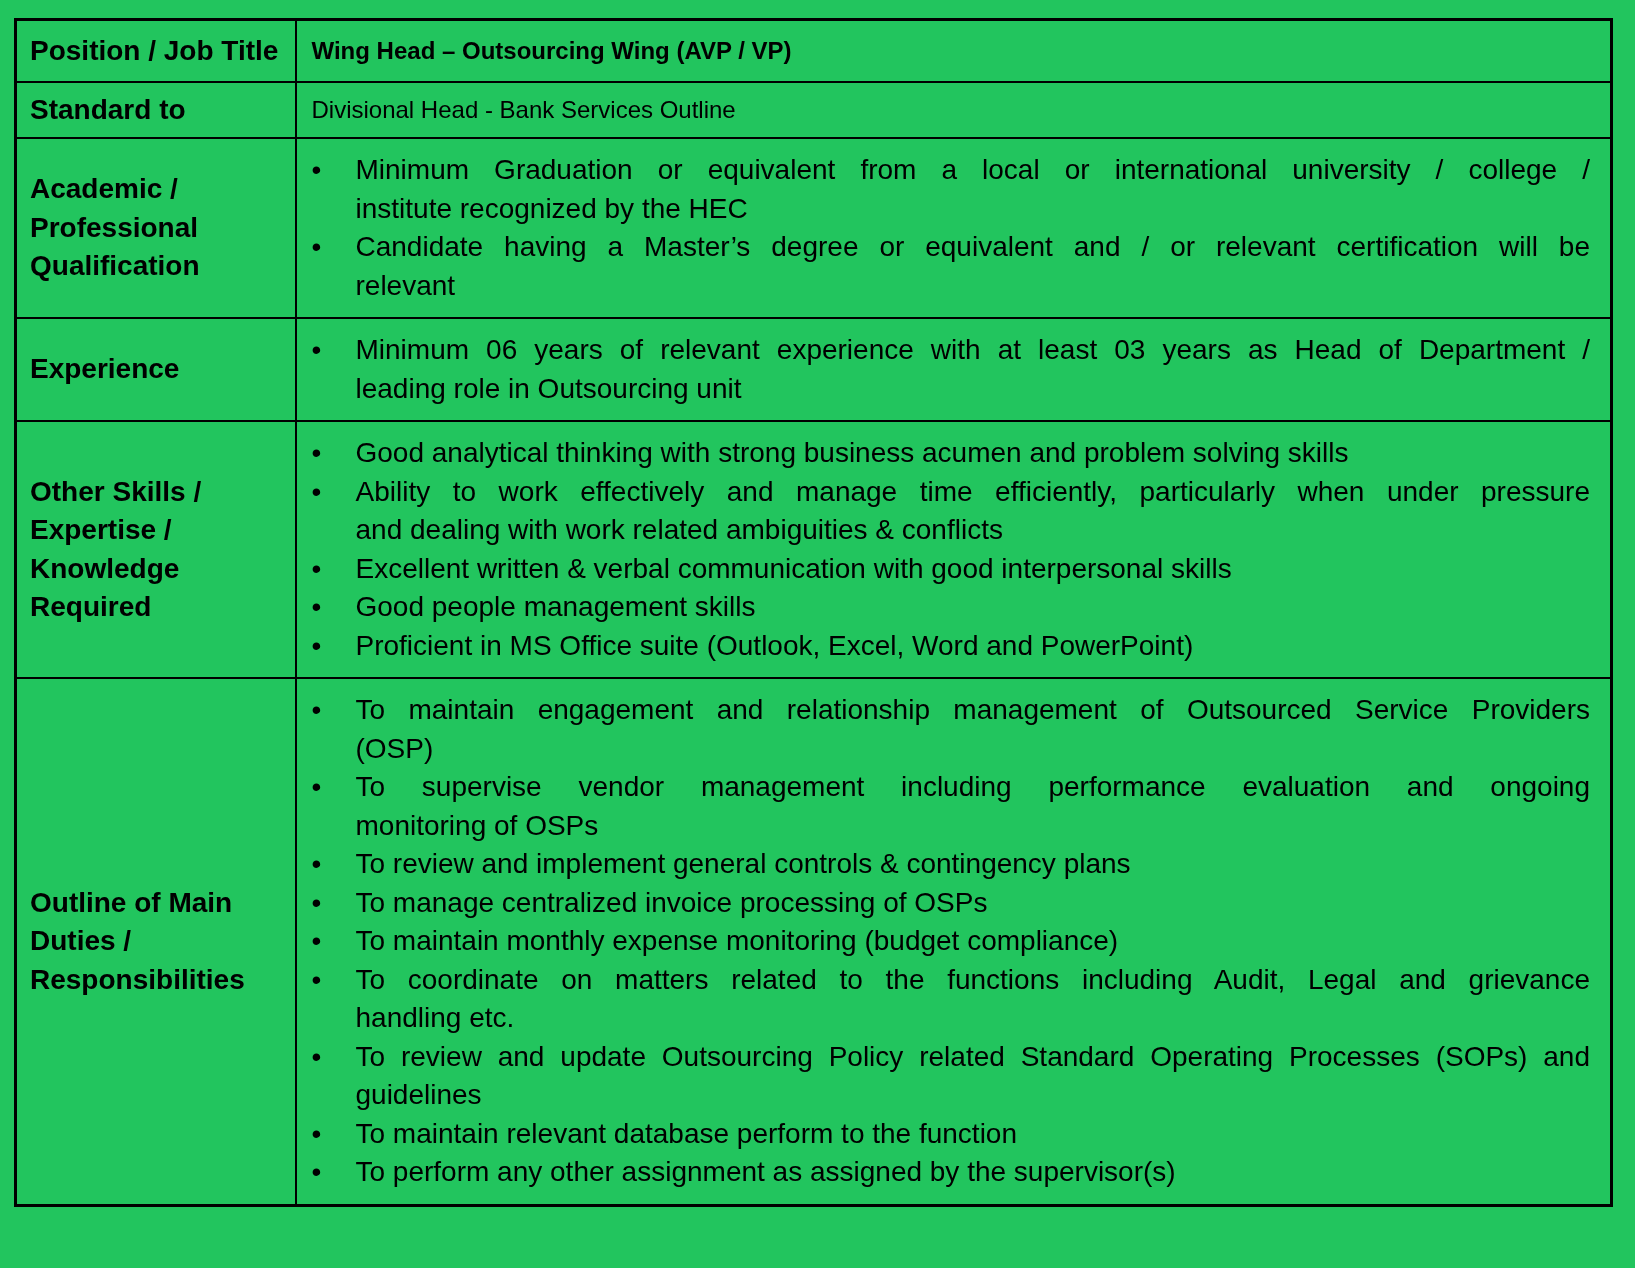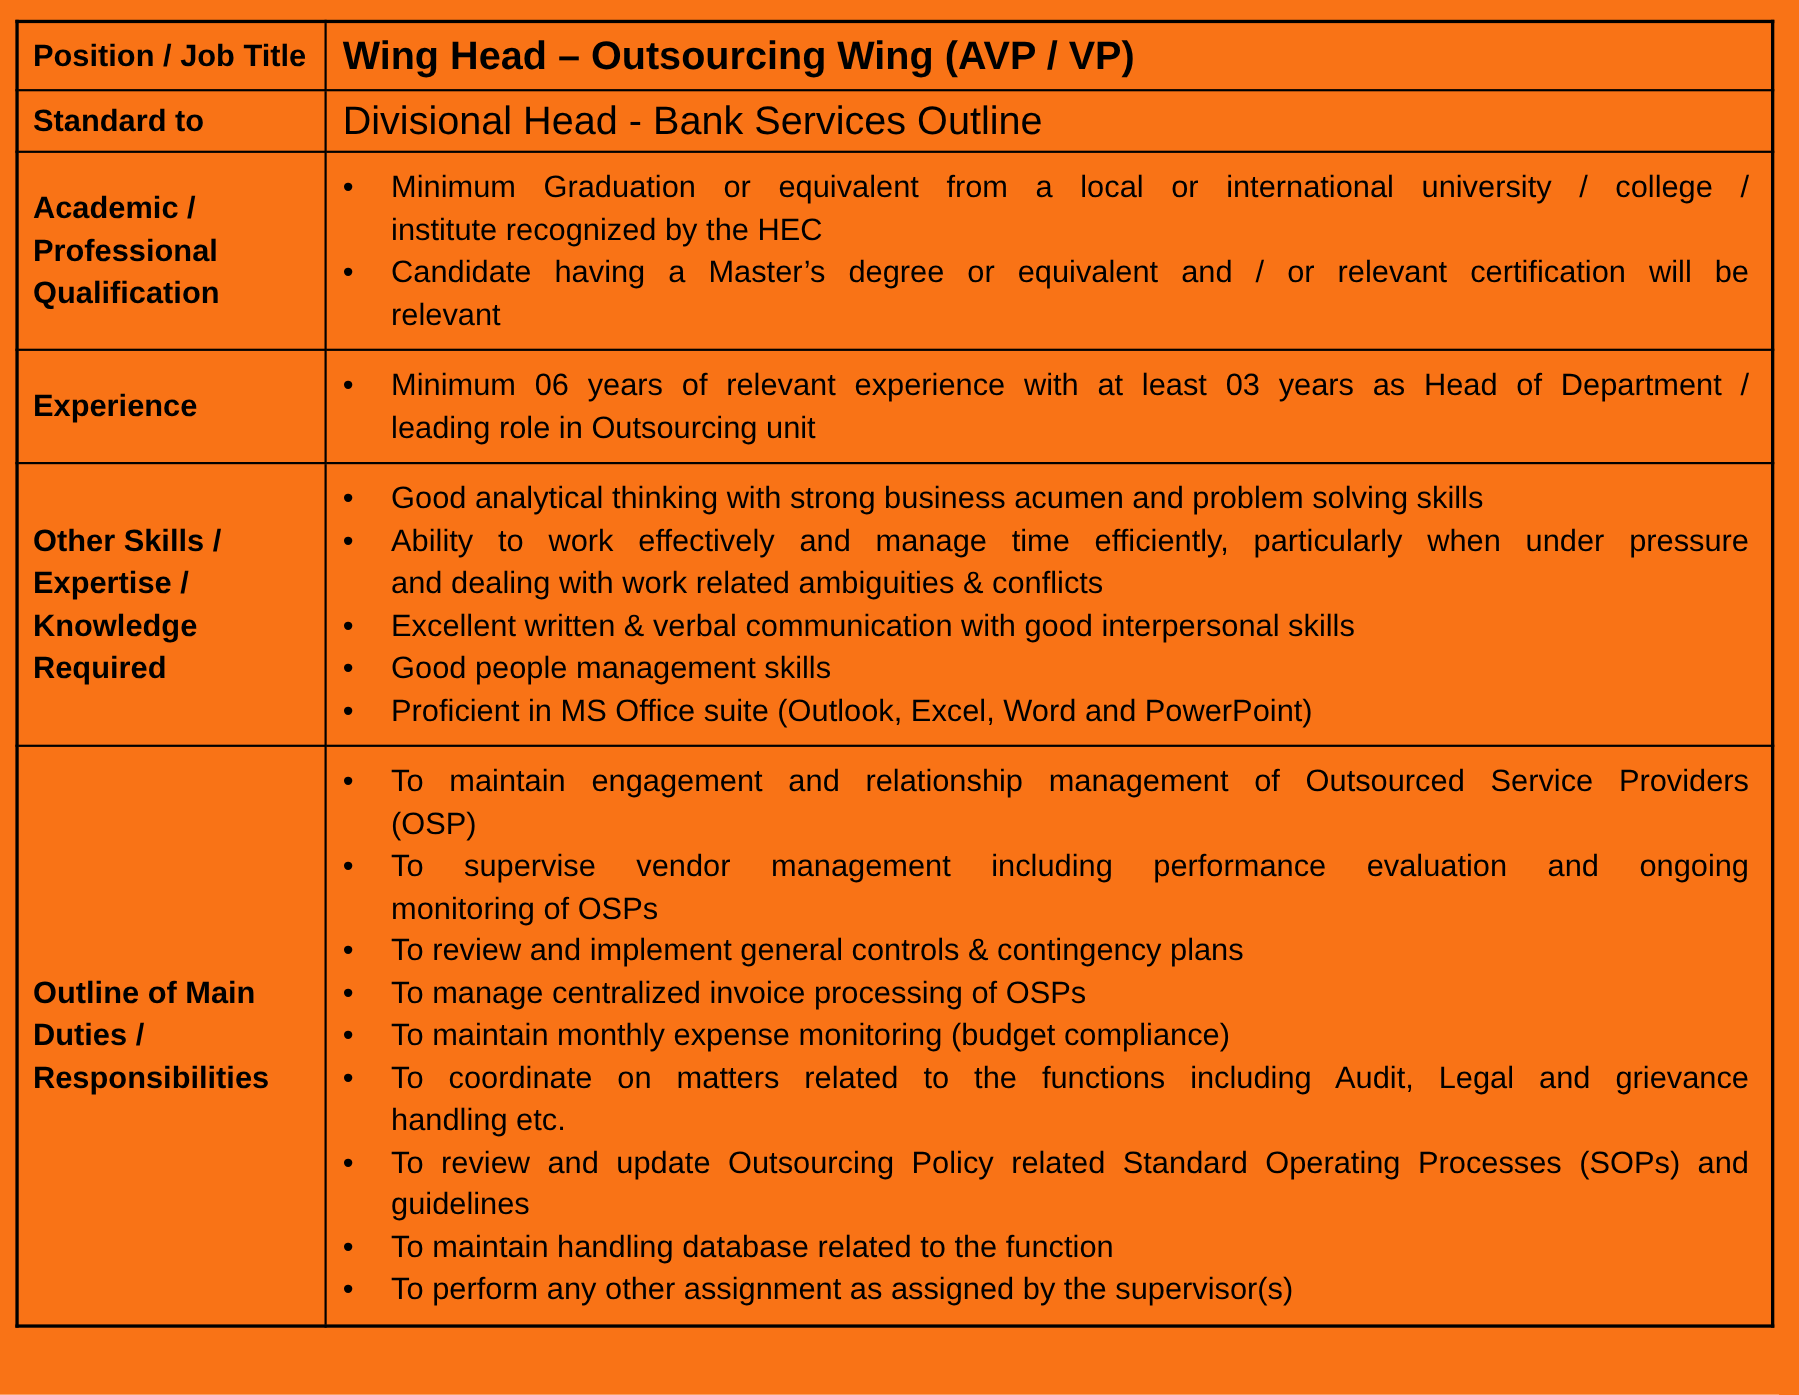--- a/index.html
+++ b/index.html
@@ -6,21 +6,21 @@
   html, body { margin: 0; padding: 0; }
   body {
     background: #ffffff;
     color: #000000;
     font-family: "Liberation Sans", sans-serif;
   }
   .page {
     width: 1635px;
     height: 1268px;
     padding: 18px 22px 22px 14px;
-    background: #f97316;
+    background: #22c55e;
     overflow: hidden;
   }
   table.job-table {
     width: 100%;
     border-collapse: collapse;
     table-layout: fixed;
     border: 3.5px solid #000000;
   }
   col.col-label { width: 280px; }
   td {
@@ -29,21 +29,21 @@
     padding: 0;
   }
   .label-cell { padding: 8px 6px 8px 13px; }
   .label-text {
     font-weight: bold;
     font-size: 28px;
     line-height: 38.5px;
     white-space: pre-line;
   }
   .value-text {
-    font-size: 36px;
+    font-size: 24px;
     line-height: 38.5px;
     padding: 6px 20px 6px 15px;
   }
   .value-text.bold { font-weight: bold; }
   .row-position td  { height: 62px; }
   .row-reporting td { height: 50px; }
   .row-place td     { height: 56px; }
   ul.bullet-list {
     list-style: none;
     margin: 0;
@@ -223,21 +223,21 @@
               <li class="bullet-item">
                 <span class="bullet-marker">•</span>
                 <div class="bullet-text">
                   <div class="bullet-line stretch">To review and update Outsourcing Policy related Standard Operating Processes (SOPs) and</div>
                   <div class="bullet-line">guidelines</div>
                 </div>
               </li>
               <li class="bullet-item">
                 <span class="bullet-marker">•</span>
                 <div class="bullet-text">
-                  <div class="bullet-line">To maintain handling database related to the function</div>
+                  <div class="bullet-line">To maintain relevant database perform to the function</div>
                 </div>
               </li>
               <li class="bullet-item">
                 <span class="bullet-marker">•</span>
                 <div class="bullet-text">
                   <div class="bullet-line">To perform any other assignment as assigned by the supervisor(s)</div>
                 </div>
               </li>
             </ul>
           </td>

